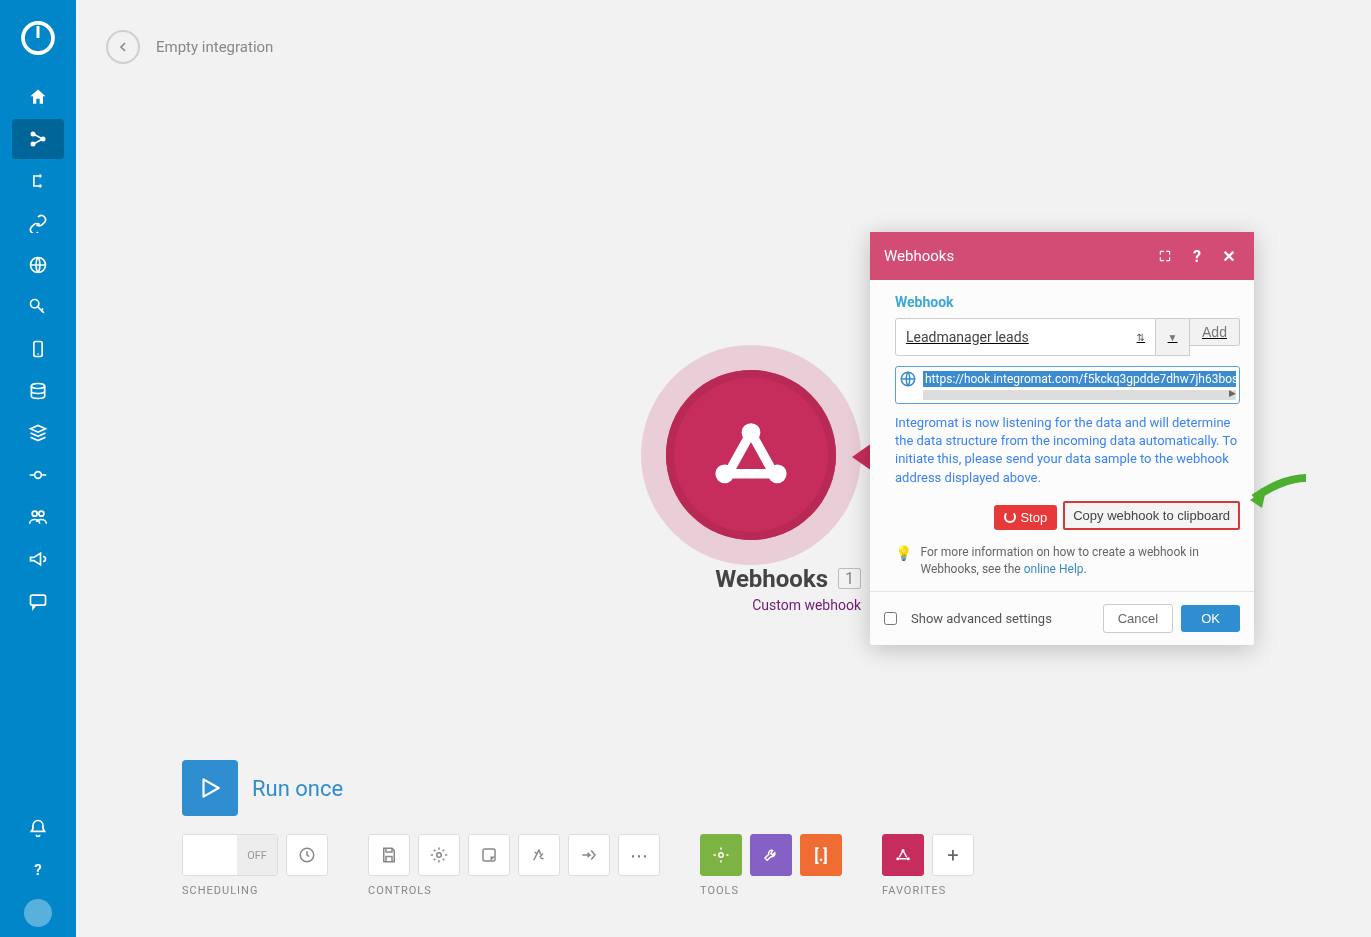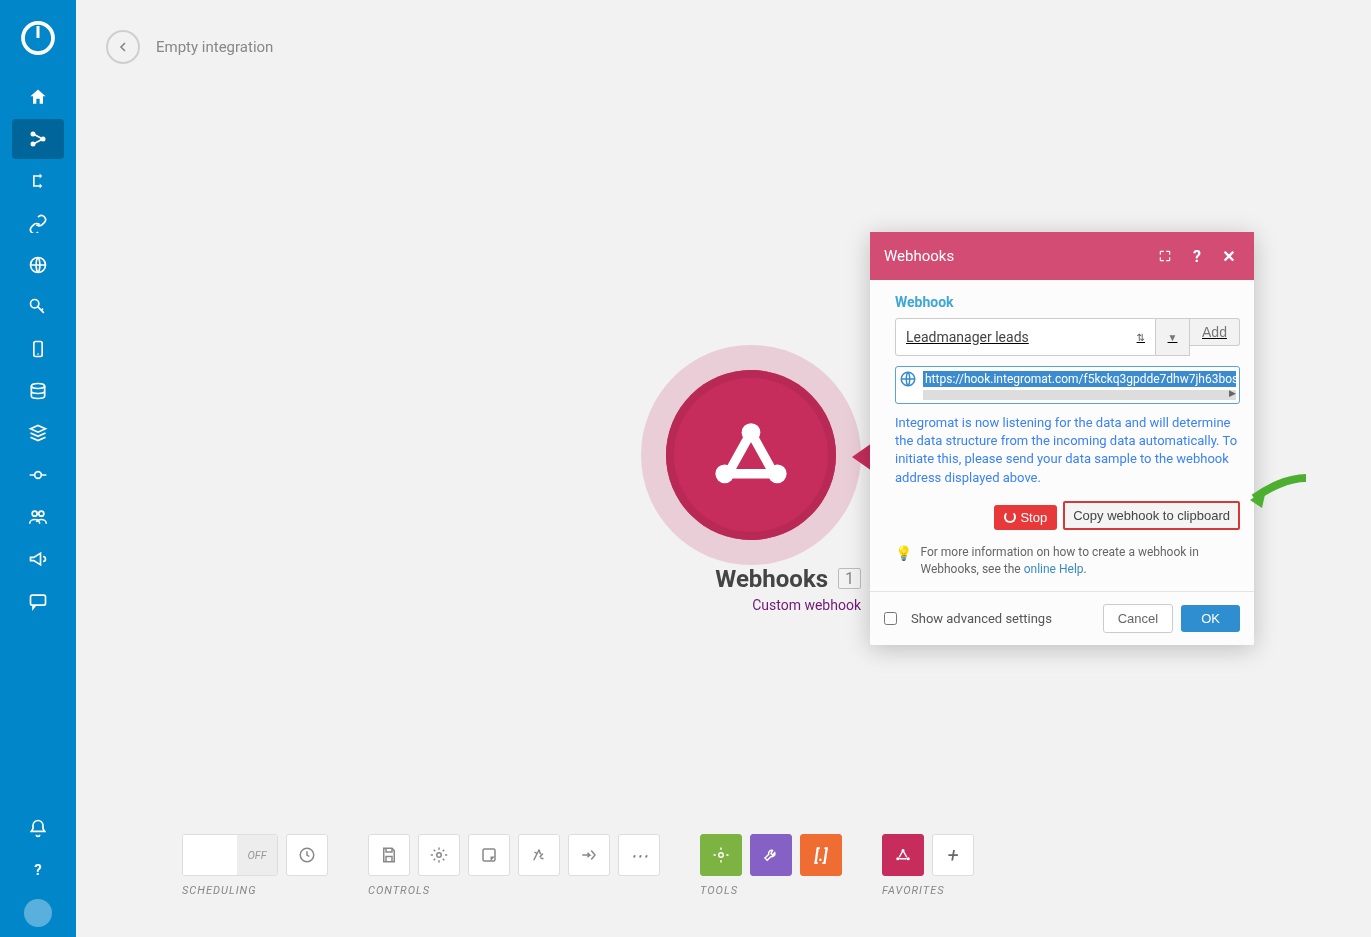--- a/index.html
+++ b/index.html
@@ -80,21 +80,21 @@
 .green-arrow svg { width:60px; height:40px; }
 
 
 .bottom { position:absolute; left: 106px; bottom: 40px; right: 20px; }
 .run-row { display:flex; align-items:center; gap:14px; margin-bottom: 18px;}
 .run-btn { width:56px; height:56px; background:#2f8ecf; border-radius:4px; display:flex; align-items:center; justify-content:center; cursor:pointer;}
 .run-btn svg { width:26px; height:26px; fill:white;}
 .run-label { color:#2f8ecf; font-size:22px; }
 
 .toolbar-row { display:flex; align-items:flex-start; gap: 0;}
-.tool-group { display:flex; flex-direction:column;font-style:italic; }
+.tool-group { display:flex; flex-direction:column; }
 .tool-btns { display:flex; gap:8px; }
 .tool-btn { width:42px; height:42px; background:white; border:1px solid #ddd; border-radius:3px; display:flex; align-items:center; justify-content:center; cursor:pointer; color:#777;}
 .tool-btn svg { width:18px; height:18px; fill:#888;}
 .tool-btn.green { background:#7cb342; border-color:#7cb342;}
 .tool-btn.green svg { fill:white;}
 .tool-btn.purple { background:#8561c5; border-color:#8561c5;}
 .tool-btn.purple svg { fill:white;}
 .tool-btn.orange { background:#ef6c33; border-color:#ef6c33; color:white; font-weight:bold;}
 .tool-btn.pink { background:#c62d5c; border-color:#c62d5c;}
 .tool-btn.pink svg { fill:white;}
@@ -295,20 +295,28 @@
   </div>
 
   <div class="green-arrow">
     <svg viewBox="0 0 60 40">
         <path d="M58 8 C 40 8, 20 18, 6 28" stroke="#4caf2f" stroke-width="8" fill="none"></path>
         <path d="M2 30 L18 20 L14 38 Z" fill="#4caf2f"></path>
       </svg>
   </div>
 
   <div class="bottom">
+    <div class="run-row">
+      <div class="run-btn">
+        <svg viewBox="0 0 24 24">
+            <path d="M6 4l14 8-14 8z" fill="none" stroke="white" stroke-width="2" stroke-linejoin="round"></path>
+          </svg>
+      </div>
+      <div class="run-label">Run once</div>
+    </div>
 
     <div class="toolbar-row">
 
       <div class="tool-group">
         <div class="tool-btns">
           <div class="sched-toggle">
             <div class="sched-on"></div>
             <div class="sched-off">OFF</div>
           </div>
           <div class="tool-btn">

